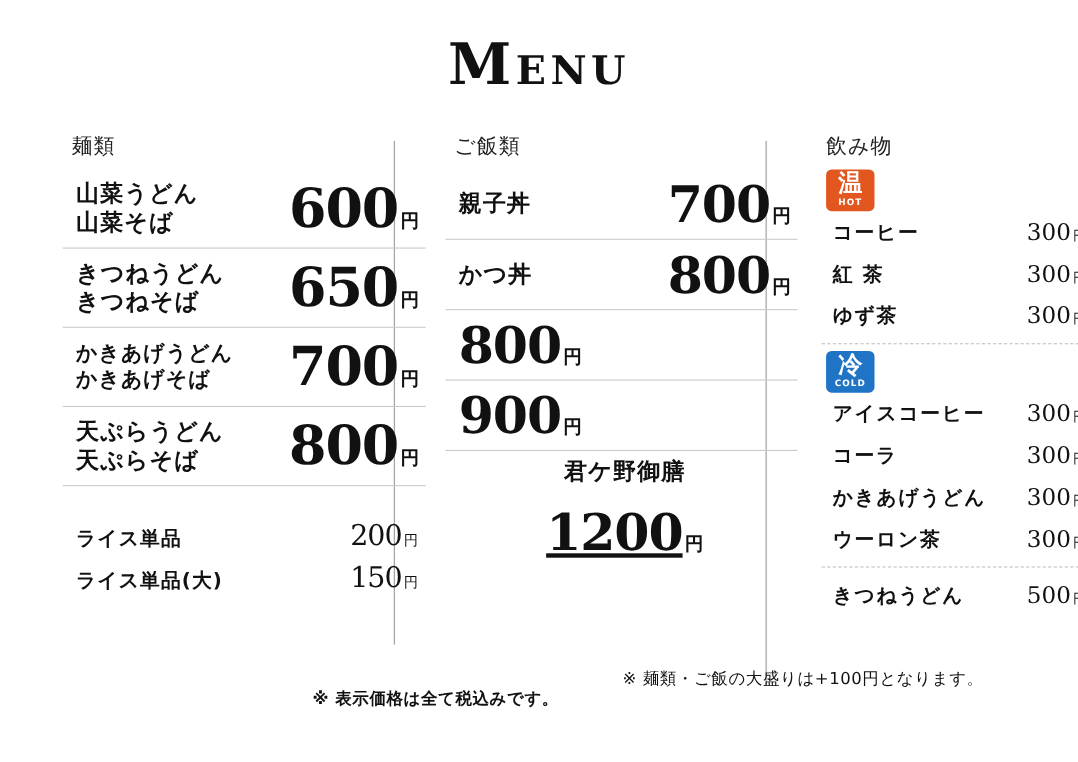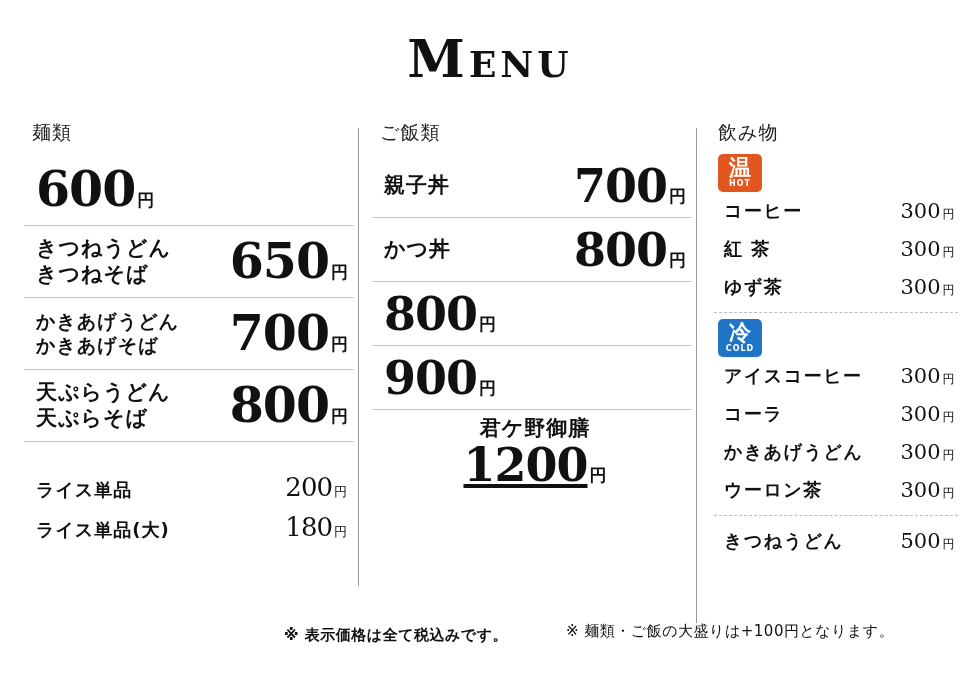--- a/index.html
+++ b/index.html
@@ -32,20 +32,21 @@
     text-transform: lowercase;
   }
   
   .menu-title .cap { font-size: 74px; }
   .menu-title .sc { font-size: 52px; }
 
   
   .col {
     position: absolute;
     top: 120px;
+    margin-left: 33px;
   }
   .col-noodles { left: 24px; width: 330px; }
   .col-rice    { left: 372px; width: 320px; }
   .col-drinks  { left: 710px; width: 250px; }
 
   .divider-v {
     position: absolute;
     top: 128px;
     width: 1px;
     background: #9a9a9a;
@@ -97,21 +98,21 @@
     font-size: 17px;
     font-weight: 700;
     margin-left: 2px;
     font-family: "DejaVu Sans", "Liberation Sans", sans-serif;
   }
 
   
   .col-noodles .item-row { height: 72px; }
   .col-noodles .item-row:first-of-type { border-top: none; }
 
-  .col-rice .item-row { height: 64px; }
+  .col-rice .item-row { height: 64px; gap: 19px; }
   .col-rice .price .num { font-size: 46px; }
   .col-rice .item-names { font-size: 21px; }
   .col-rice .item-row.big .price .num { font-size: 46px; text-decoration: underline; }
 
   
   .plain-row {
     display: flex;
     align-items: baseline;
     justify-content: space-between;
     padding: 6px 6px 6px 12px;
@@ -178,39 +179,41 @@
   }
   .note-tax {
     position: absolute;
     left: 284px;
     bottom: 0;
     white-space: nowrap;
   }
   .note-large {
     position: absolute;
     left: 566px;
-    bottom: 4px;
+    bottom: 18px;
     white-space: nowrap;
     font-weight: 400;
   }
 </style>
 </head>
 <body>
 
 <div class="menu-title">
   <span class="cap">M</span><span class="sc">enu</span>
 </div>
 
 <div class="divider-v v1"></div>
 <div class="divider-v v2"></div>
 
 <div class="col col-noodles">
   <div class="col-head">麺類</div>
 
   <div class="item-row">
+    <div class="item-names">山菜うどん
+山菜そば</div>
     <div class="price">
       <span class="num">600</span>
       <span class="yen">円</span>
     </div>
   </div>
 
   <div class="item-row">
     <div class="item-names">きつねうどん
 きつねそば</div>
     <div class="price">
@@ -243,21 +246,21 @@
     <div>ライス単品</div>
     <div class="price">
       <span class="num">200</span>
       <span class="yen">円</span>
     </div>
   </div>
 
   <div class="plain-row">
     <div>ライス単品(大)</div>
     <div class="price">
-      <span class="num">180</span>
+      <span class="num">150</span>
       <span class="yen">円</span>
     </div>
   </div>
 </div>
 
 <div class="col col-rice">
   <div class="col-head">ご飯類</div>
 
   <div class="item-row">
     <div class="item-names">親子丼</div>

